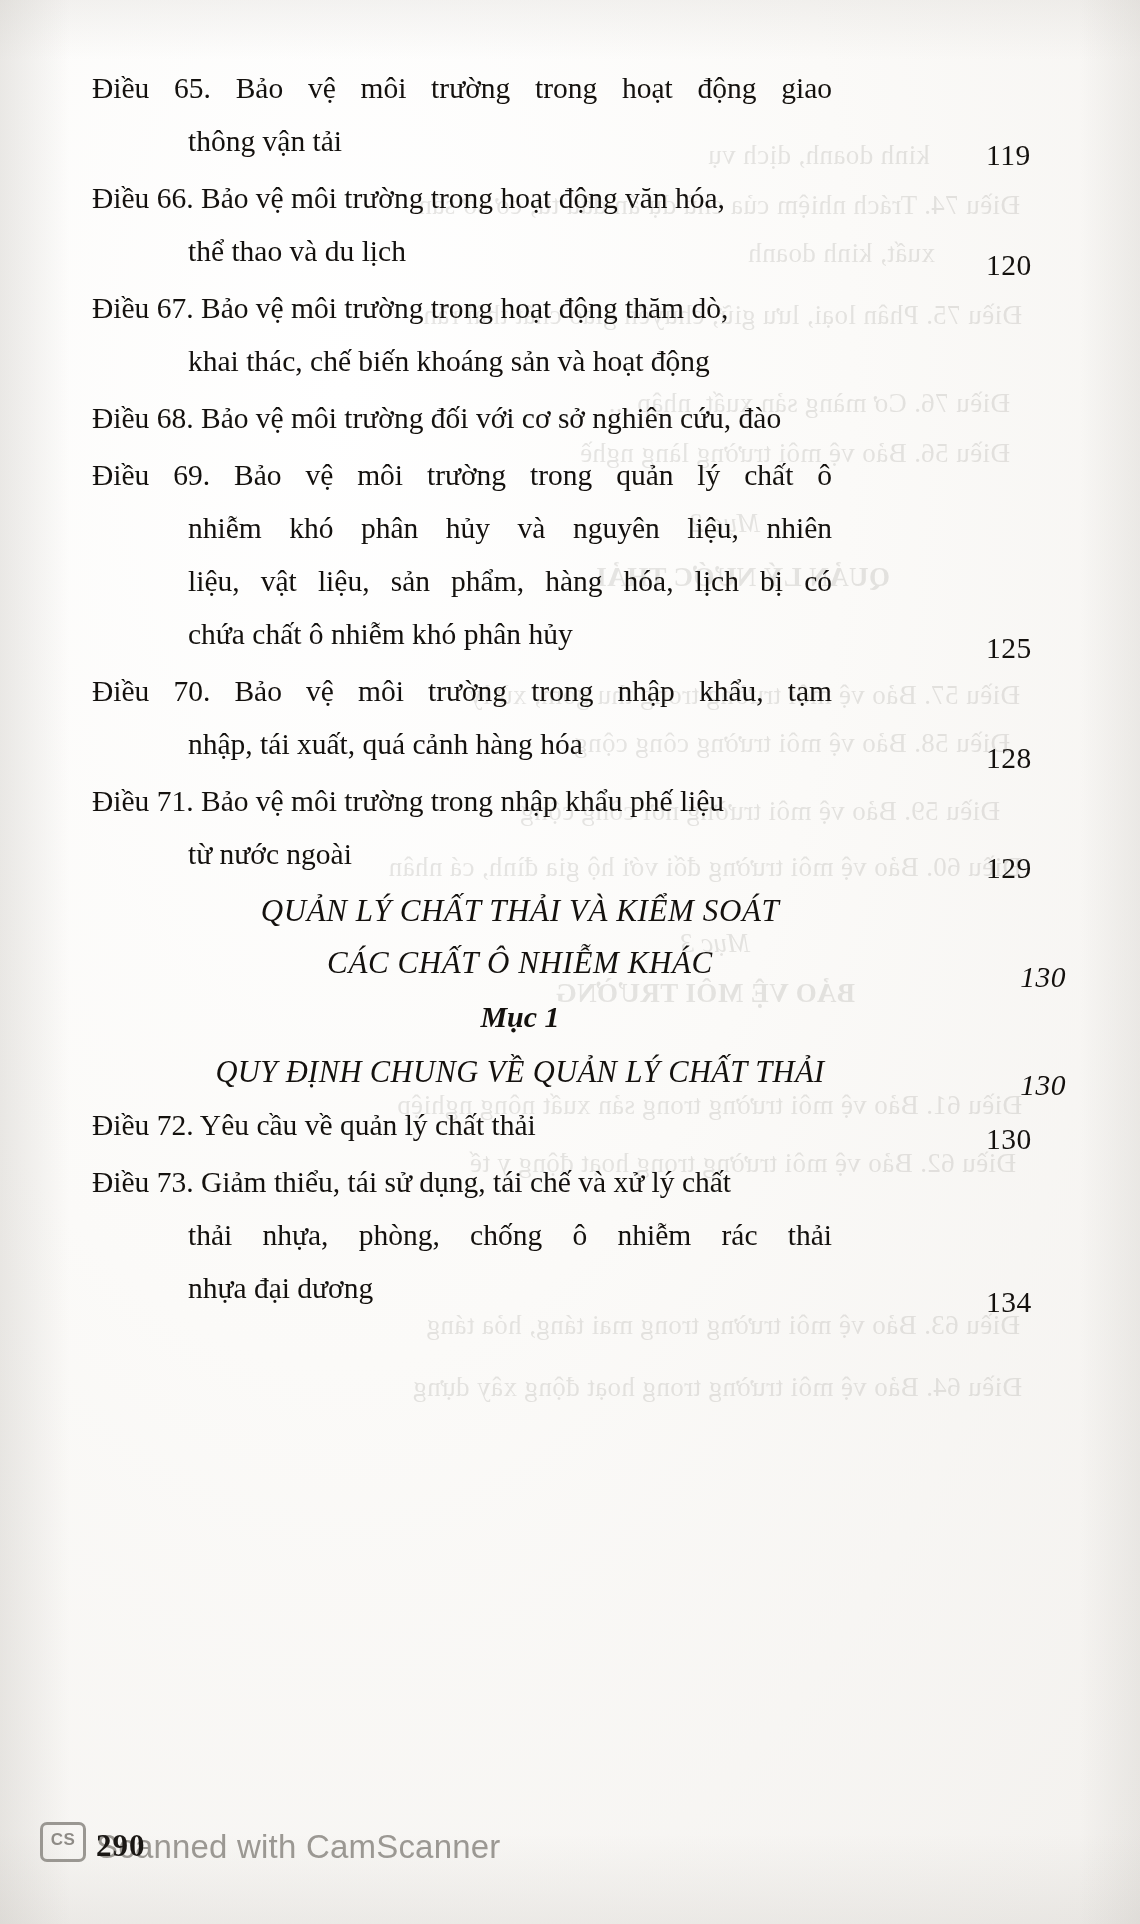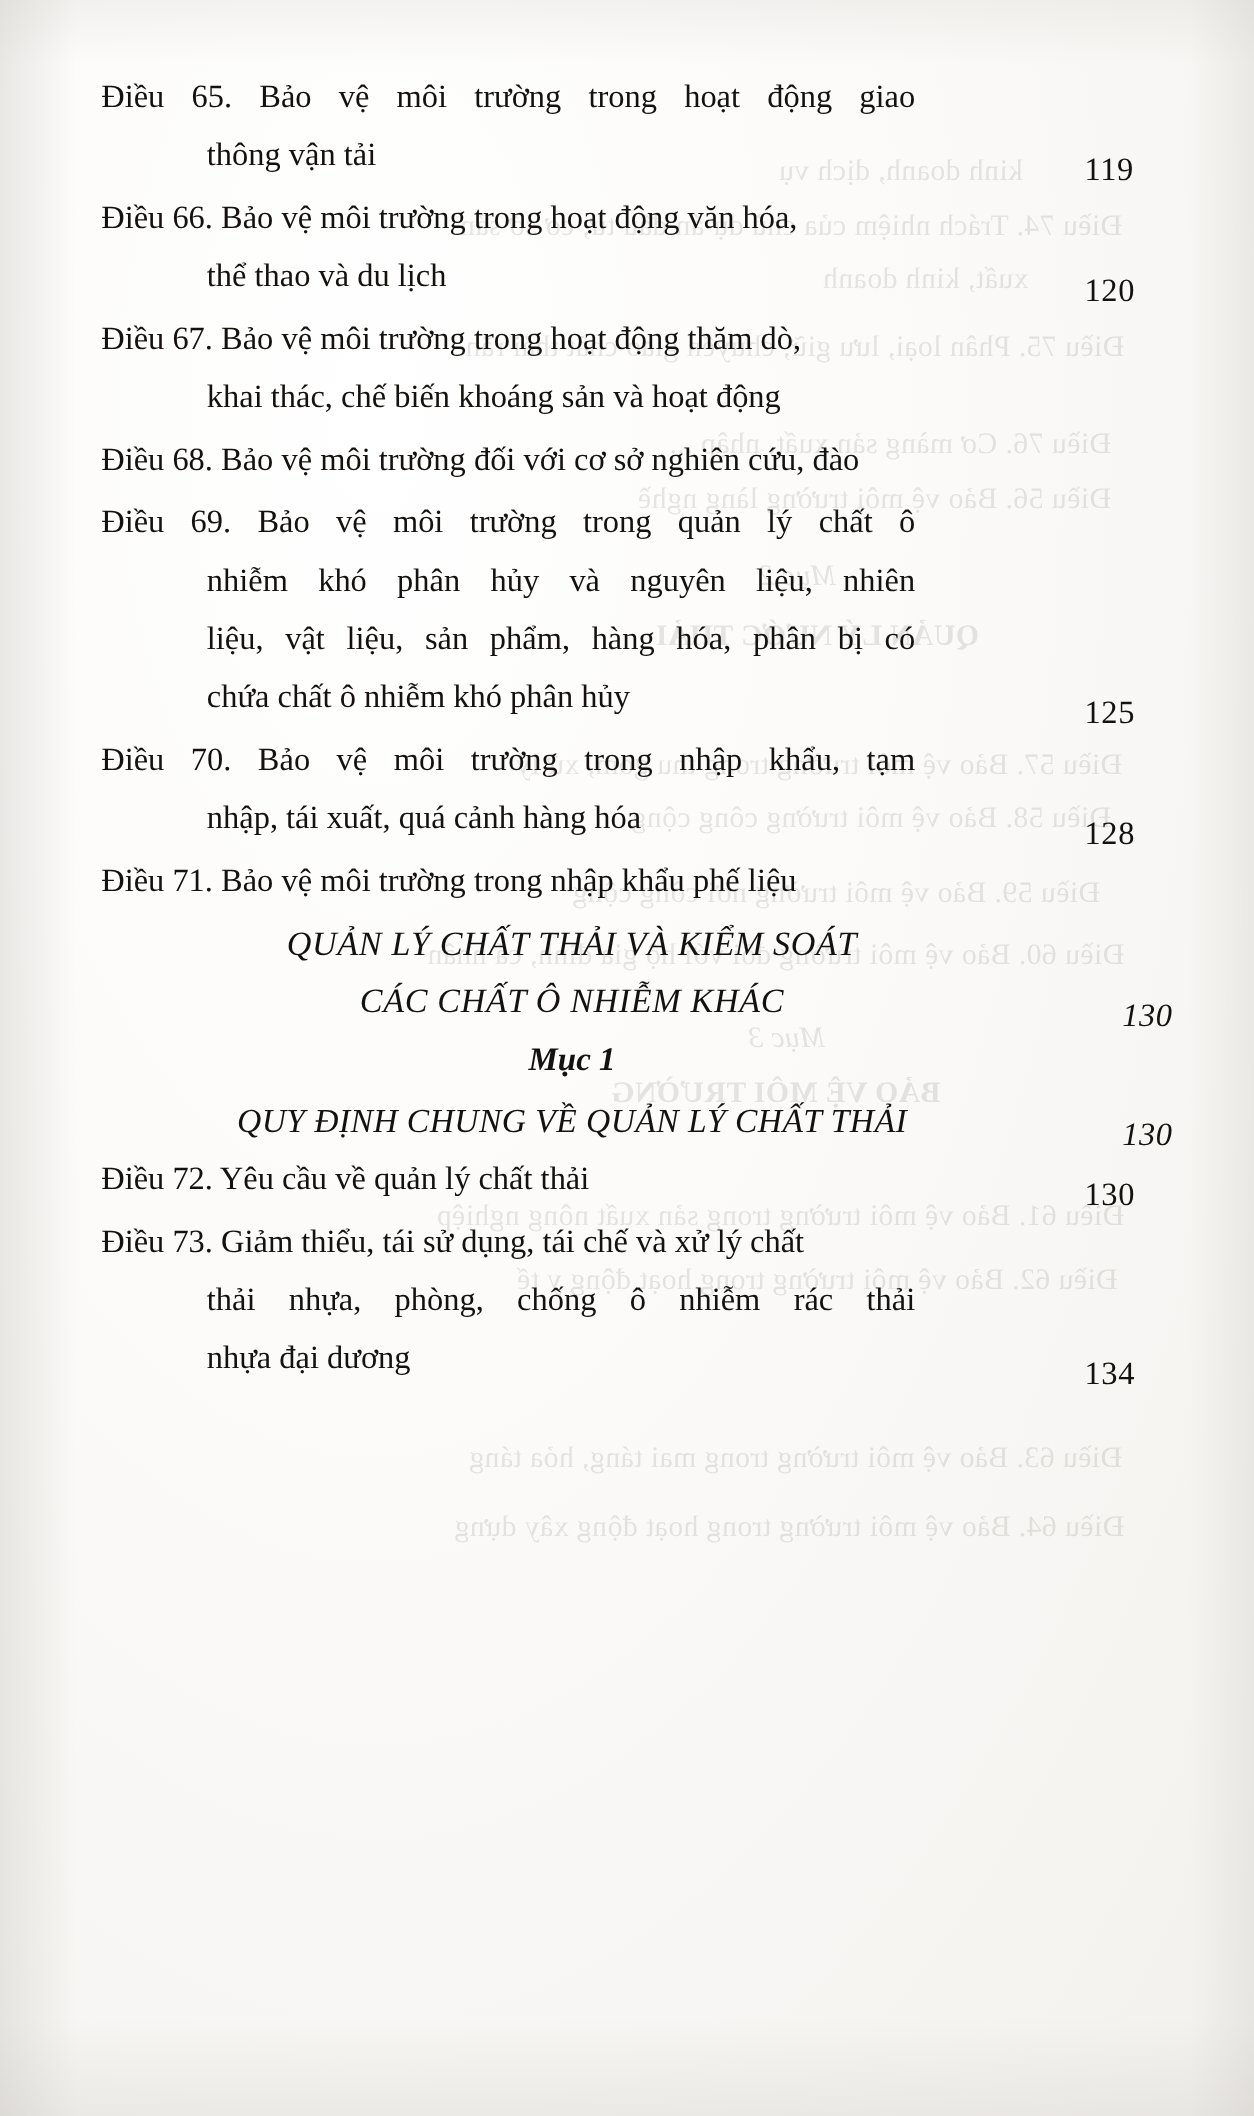--- a/index.html
+++ b/index.html
@@ -203,42 +203,48 @@
       <div class="entry">
         <div class="line plain"><span>Điều 67. Bảo vệ môi trường trong hoạt động thăm dò,</span></div>
         <div class="line indent plain"><span>khai thác, chế biến khoáng sản và hoạt động</span></div>
       </div>
       <div class="entry">
         <div class="line plain"><span>Điều 68. Bảo vệ môi trường đối với cơ sở nghiên cứu, đào</span></div>
       </div>
       <div class="entry">
         <div class="line justify"><span>Điều 69. Bảo vệ môi trường trong quản lý chất ô</span></div>
         <div class="line indent justify"><span>nhiễm khó phân hủy và nguyên liệu, nhiên</span></div>
-        <div class="line indent justify"><span>liệu, vật liệu, sản phẩm, hàng hóa, phân bị có</span></div>
+        <div class="line indent justify"><span>liệu, vật liệu, sản phẩm, hàng hóa, lịch bị có</span></div>
         <div class="line indent plain"><span>chứa chất ô nhiễm khó phân hủy</span><span class="pg">125</span></div>
       </div>
       <div class="entry">
         <div class="line justify"><span>Điều 70. Bảo vệ môi trường trong nhập khẩu, tạm</span></div>
         <div class="line indent plain"><span>nhập, tái xuất, quá cảnh hàng hóa</span><span class="pg">128</span></div>
       </div>
       <div class="entry">
         <div class="line plain"><span>Điều 71. Bảo vệ môi trường trong nhập khẩu phế liệu</span></div>
+        <div class="line indent plain"><span>từ nước ngoài</span><span class="pg">129</span></div>
       </div>
       <div class="head-block">
         <div class="center chapter-title">QUẢN LÝ CHẤT THẢI VÀ KIỂM SOÁT</div>
         <div class="center chapter-title" style="position:relative"><span>CÁC CHẤT Ô NHIỄM KHÁC</span><span class="pg">130</span></div>
       </div>
       <div class="head-block">
         <div class="center muc">Mục 1</div>
         <div class="center muc-title" style="position:relative"><span>QUY ĐỊNH CHUNG VỀ QUẢN LÝ CHẤT THẢI</span><span class="pg">130</span></div>
       </div>
       <div class="entry">
         <div class="line plain"><span>Điều 72. Yêu cầu về quản lý chất thải</span><span class="pg">130</span></div>
       </div>
       <div class="entry">
         <div class="line plain"><span>Điều 73. Giảm thiểu, tái sử dụng, tái chế và xử lý chất</span></div>
         <div class="line indent justify"><span>thải nhựa, phòng, chống ô nhiễm rác thải</span></div>
         <div class="line indent plain"><span>nhựa đại dương</span><span class="pg">134</span></div>
       </div>
     </div>
 
+  <div class="footer">
+    <div class="cs-logo">CS</div>
+    <div class="cs-text">Scanned with CamScanner</div>
+    <div class="folio">290</div>
+  </div>
 
 </div>
 
 </body></html>

